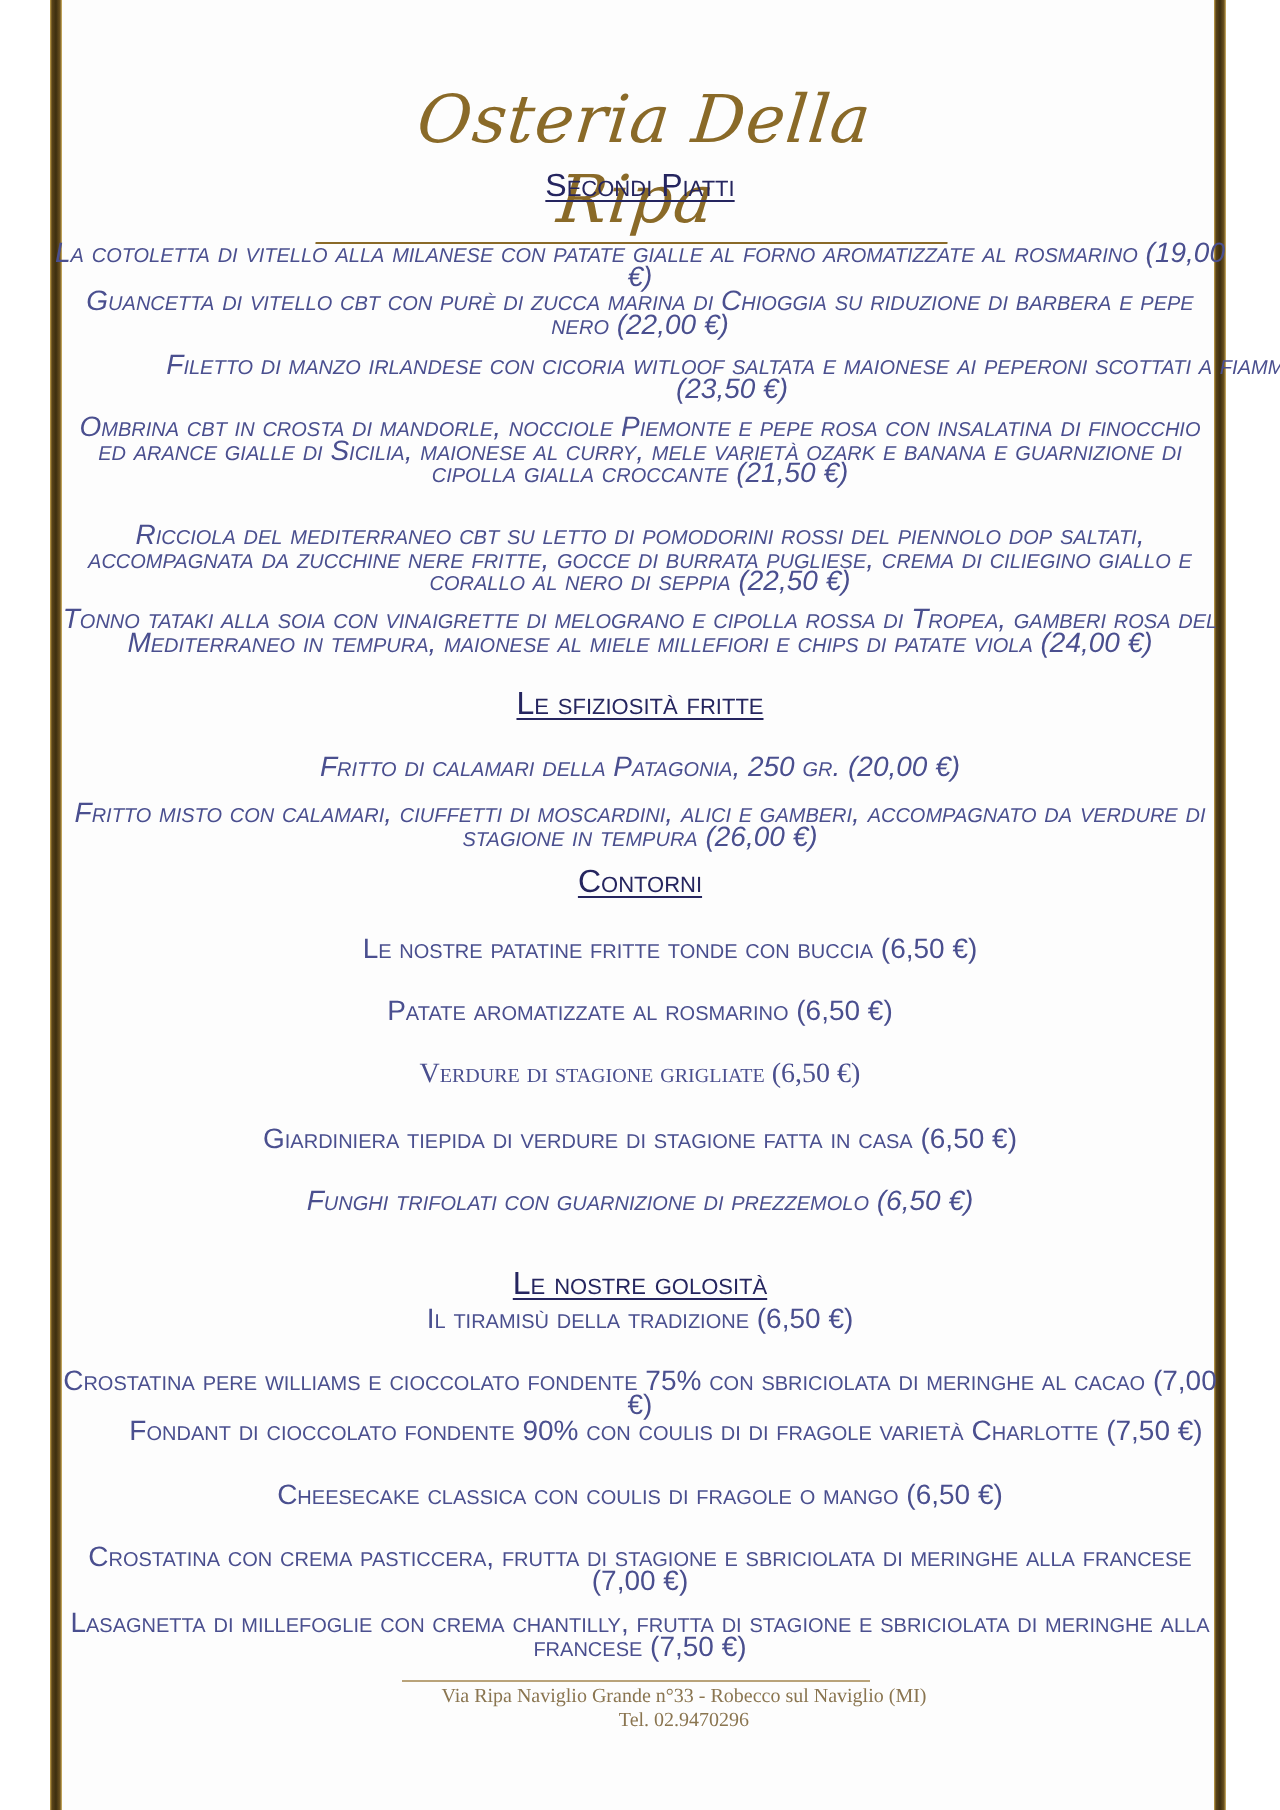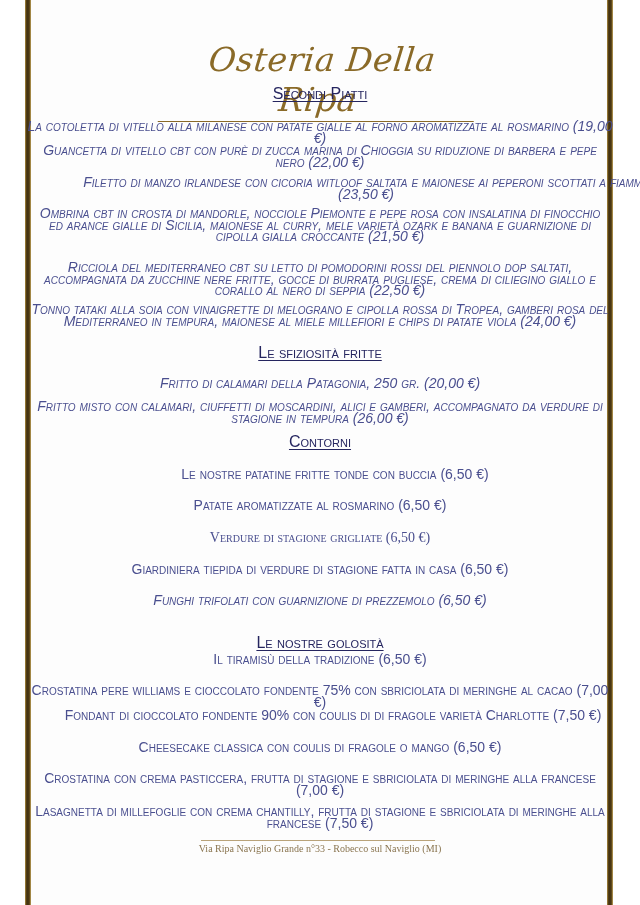--- a/index.html
+++ b/index.html
@@ -93,20 +93,21 @@
     .footer {
       position: absolute;
       top: 843px;
       left: 0;
       width: 578px;
       text-align: center;
       font-family: "Liberation Serif", serif;
       font-size: 10px;
       color: #8a7550;
       line-height: 12px;
+      padding-left: 22px;
     }
   </style>
 </head>
 <body>
 
 <div class="frame-left"></div>
 <div class="frame-right"></div>
 
 <div class="page">
   <div class="content">
@@ -138,16 +139,17 @@
     <div class="item" style="top:654px;">Il tiramisù della tradizione (6,50 €)</div>
     <div class="item" style="top:685px;">Crostatina pere williams e cioccolato fondente 75% con sbriciolata di meringhe al cacao (7,00 €)</div>
     <div class="item" style="top:710px;margin-left:13px;">Fondant di cioccolato fondente 90% con coulis di di fragole varietà Charlotte (7,50 €)</div>
     <div class="item" style="top:742px;">Cheesecake classica con coulis di fragole o mango (6,50 €)</div>
     <div class="item" style="top:773px;">Crostatina con crema pasticcera, frutta di stagione e sbriciolata di meringhe alla francese (7,00 €)</div>
     <div class="item" style="top:806px; left:-10px; width:598px;">Lasagnetta di millefoglie con crema chantilly, frutta di stagione e sbriciolata di meringhe alla francese (7,50 €)</div>
 
     <div class="footer-line"></div>
     <div class="footer">
       <div>Via Ripa Naviglio Grande n°33 - Robecco sul Naviglio (MI)</div>
+      <div>Tel. 02.9470296</div>
     </div>
 
   </div>
 </div>
 
 </body></html>

